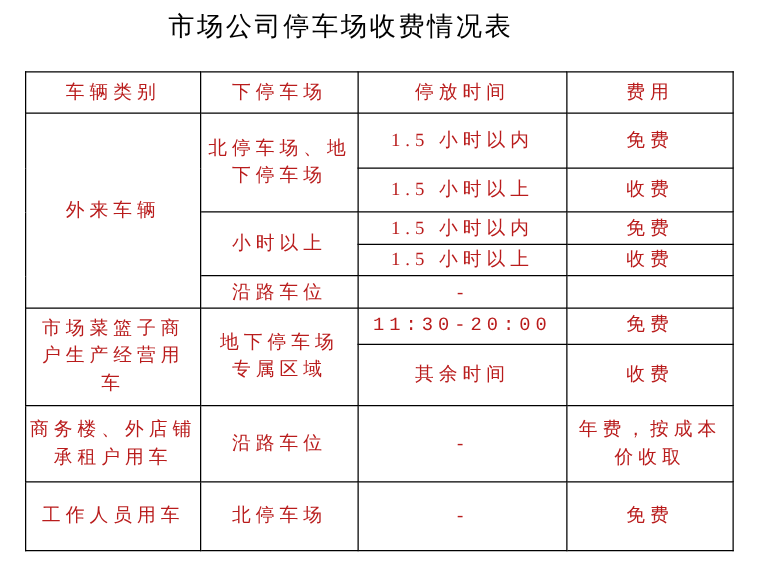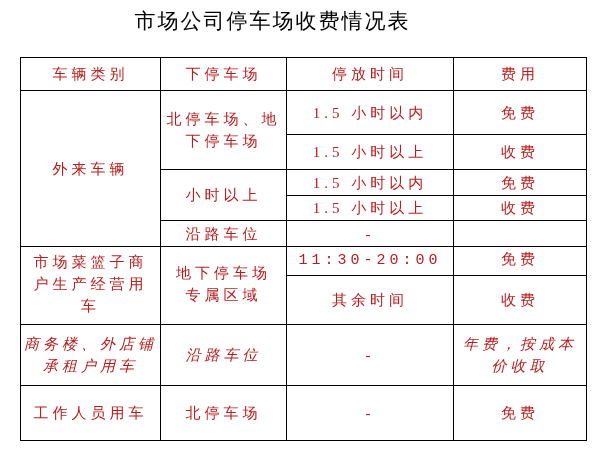--- a/index.html
+++ b/index.html
@@ -43,21 +43,21 @@
     color: #b91c1c;
   }
   tr.h0 { height: 33px; }
   tr.h1 { height: 44px; }
   tr.h2 { height: 35px; }
   tr.h3 { height: 26px; }
   tr.h4 { height: 25px; }
   tr.h5 { height: 26px; }
   tr.h6 { height: 29px; font-family: Liberation Mono, monospace; }
   tr.h7 { height: 49px; }
-  tr.h8 { height: 61px; font-style: italic; }
+  tr.h8 { height: 61px; }
   tr.h9 { height: 55px; margin-left: 42px; }
 </style>
 </head>
 <body>
 
 <div class="doc-title">市场公司停车场收费情况表</div>
 
 <table class="fee-table">
   <colgroup>
     <col class="c1">

